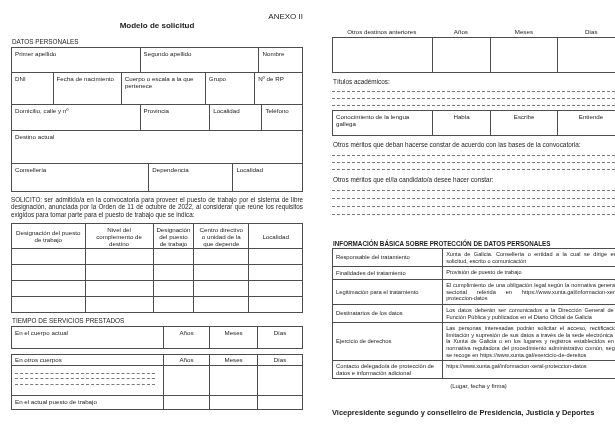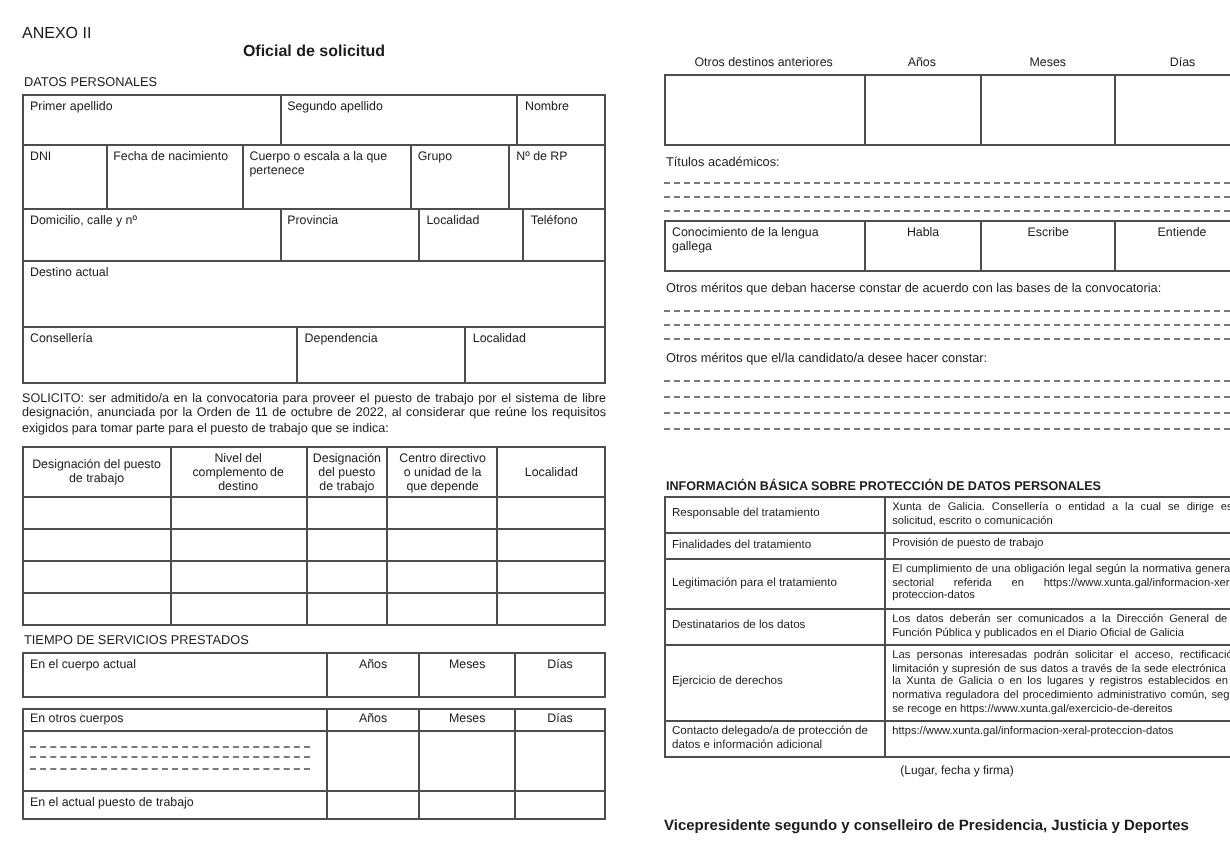--- a/index.html
+++ b/index.html
@@ -6,21 +6,21 @@
   html,body { background:#ffffff; }
   #page {
     position: relative; width: 615px; height: 428px; background: #ffffff;
     font-family: "Liberation Sans", "DejaVu Sans", sans-serif; color: #1c1c1c;
     overflow: hidden;
   }
   .col { position: absolute; }
   .left-col  { left: 11px; top: 12px; width: 292px; }
   .right-col { left: 332px; top: 28px; width: 293px; }
 
-  .title1 { text-align: left; font-size: 8px; line-height: 9px; }
+  .title1 { text-align: right; font-size: 8px; line-height: 9px; }
   .title2 { text-align: center; font-size: 8px; line-height: 9px; font-weight: 700; margin-bottom: 8px; }
   .sec    { font-size: 6.4px; line-height: 7px; margin: 0 0 2px 1px; }
 
   .box { border: 1px solid #4d4d4d; }
   .row { display: flex; align-items: stretch; }
   .row + .row { border-top: 1px solid #4d4d4d; }
   .c { font-size: 6.2px; line-height: 7px; padding: 2px 3px; min-width: 0; overflow: hidden; }
   .c + .c { border-left: 1px solid #4d4d4d; }
   .cc { text-align: center; }
   .hc { display: flex; align-items: center; justify-content: center; text-align: center; }
@@ -55,21 +55,21 @@
   .r1{width:34%} .r2{width:20%} .r3{width:23%} .r4{width:23%}
 </style>
 </head>
 <body>
 
 <div id="page">
 
   <div class="col left-col">
 
     <div class="title1">ANEXO II</div>
-    <div class="title2">Oficial de solicitud</div>
+    <div class="title2">Modelo de solicitud</div>
 
     <div class="sec">DATOS PERSONALES</div>
 
     <div class="box">
       <div class="row" style="height:24px">
         <div class="c w44">Primer apellido</div>
         <div class="c w41">Segundo apellido</div>
         <div class="c w15">Nombre</div>
       </div>
       <div class="row" style="height:32px">

